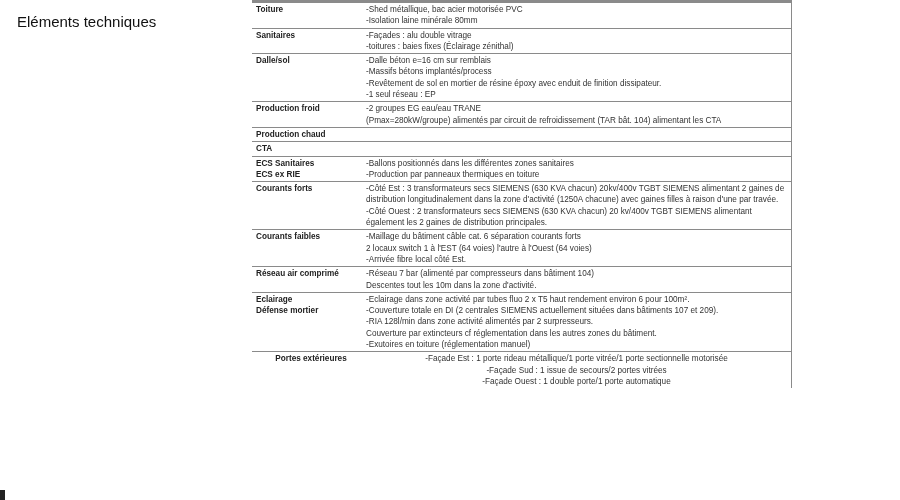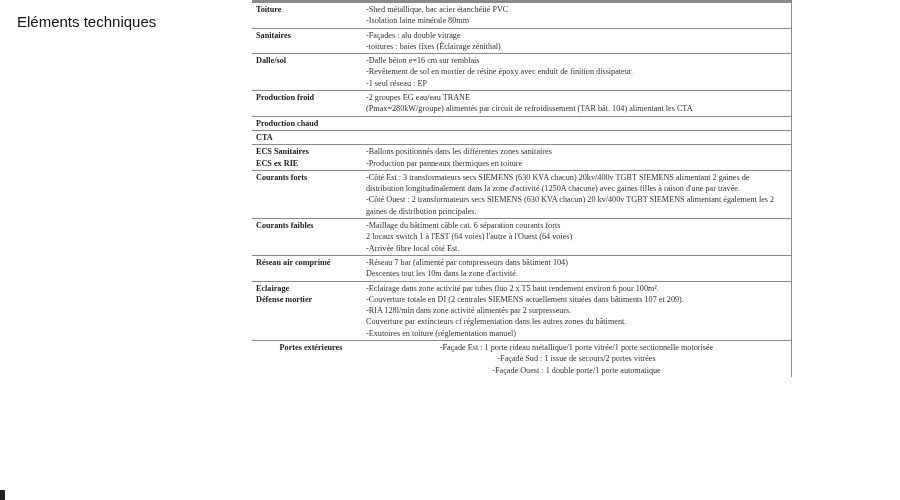--- a/index.html
+++ b/index.html
@@ -14,21 +14,20 @@
     font-family: "Liberation Sans", sans-serif;
   }
   .doc-table {
     position: absolute; left: 252px; top: 0px; width: 539px;
     border-right: 1px solid #8a8a8a;
     border-top: 3px solid #8a8a8a;
   }
   .row {
     display: flex; border-bottom: 1px solid #8a8a8a;
     padding: 1px 0 1px 0;
-    font-family: Liberation Serif, serif;
   }
   .row:last-child { border-bottom: none; text-align: center; }
   .cell-label {
     width: 110px; flex: none; padding-left: 4px;
     font-weight: bold; font-size: 8.2px; line-height: 11.3px; color: #222;
   }
   .cell-label div { white-space: nowrap; }
   .cell-value {
     flex: 1; font-size: 8.2px; line-height: 11.3px; color: #333;
     padding-right: 4px;
@@ -44,41 +43,42 @@
 
 <div class="slide-title">Eléments techniques</div>
 
 <div class="doc-table">
 
   <div class="row">
     <div class="cell-label">
       <div>Toiture</div>
     </div>
     <div class="cell-value">
-      <div>-Shed métallique, bac acier étanchéité PVC</div>
+      <div>-Shed métallique, bac acier motorisée PVC</div>
       <div>-Isolation laine minérale 80mm</div>
     </div>
   </div>
 
   <div class="row">
     <div class="cell-label">
       <div>Sanitaires</div>
     </div>
     <div class="cell-value">
       <div>-Façades : alu double vitrage</div>
       <div>-toitures : baies fixes (Éclairage zénithal)</div>
     </div>
   </div>
 
   <div class="row">
     <div class="cell-label">
       <div>Dalle/sol</div>
     </div>
     <div class="cell-value">
       <div>-Dalle béton e=16 cm sur remblais</div>
+      <div>-Massifs bétons implantés/process</div>
       <div>-Revêtement de sol en mortier de résine époxy avec enduit de finition dissipateur.</div>
       <div>-1 seul réseau : EP</div>
     </div>
   </div>
 
   <div class="row">
     <div class="cell-label">
       <div>Production froid</div>
     </div>
     <div class="cell-value">

